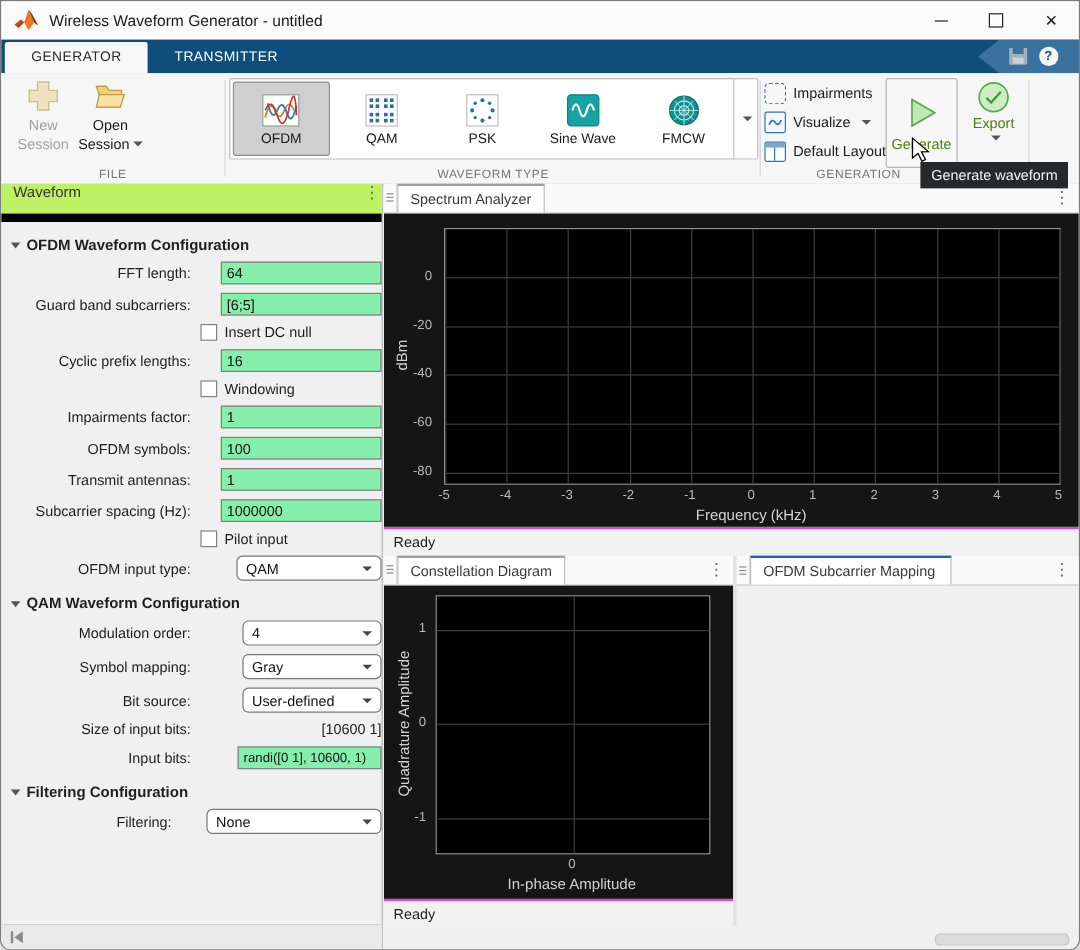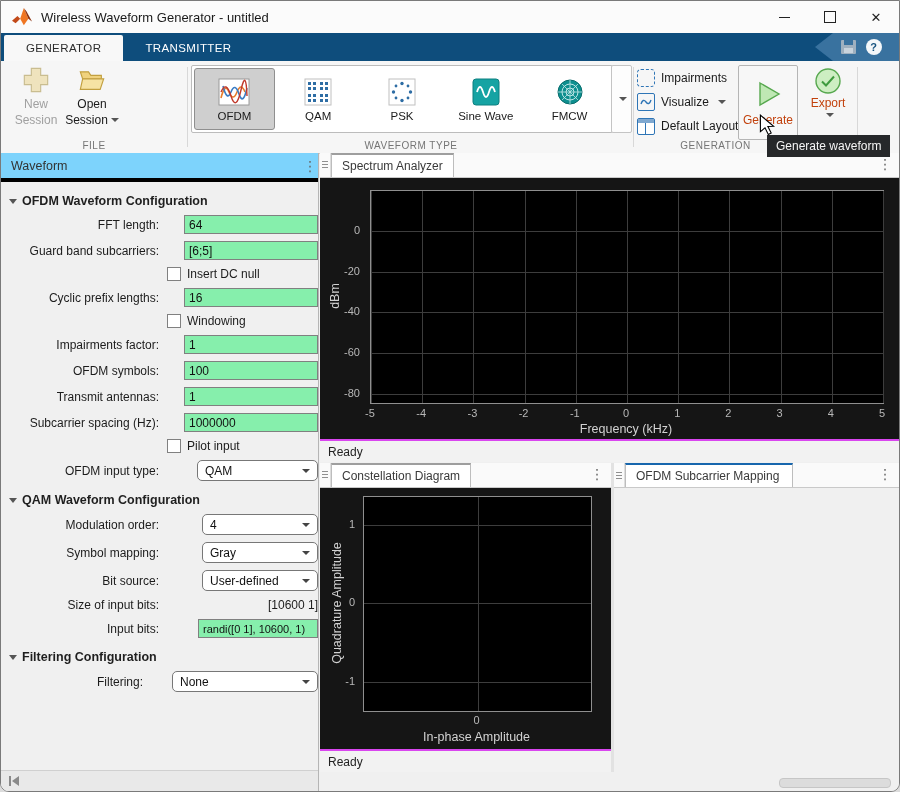--- a/index.html
+++ b/index.html
@@ -43,28 +43,28 @@
   #gallery-drop{position:absolute;left:610px;top:4px;width:19px;height:66px;background:#fdfdfd;border:1px solid #c4c4c4;border-radius:2px;display:flex;align-items:center;justify-content:center;}
   
   .gen-row{position:absolute;left:636px;height:20px;display:flex;align-items:center;gap:6px;}
   .gen-row .lbl{font-size:12px;color:#1a1a1a;white-space:nowrap;}
   .impair-icon{width:16px;height:16px;border:1.6px dashed #2e75b6;border-radius:4px;}
   .viz-icon{width:16px;height:16px;border:1.4px solid #2e75b6;border-radius:2px;display:flex;align-items:center;justify-content:center;}
   .layout-icon{width:16px;height:15px;border:1.4px solid #2e75b6;border-radius:2px;position:relative;background:#fff;}
   .layout-icon:before{content:"";position:absolute;left:0;top:0;right:0;height:4px;background:#7fa8d0;}
   .layout-icon:after{content:"";position:absolute;left:7px;top:4px;bottom:0;width:1.4px;background:#2e75b6;}
   #generate-btn{position:absolute;left:737px;top:4px;width:58px;height:73px;border:1px solid #b5b5b5;border-radius:2px;background:#f7f7f7;display:flex;flex-direction:column;align-items:center;justify-content:center;gap:4px;}
-  #generate-btn .lbl,#export-btn .lbl{font-size:12px;color:#c2410c;}
+  #generate-btn .lbl,#export-btn .lbl{font-size:12px;color:#4d7c0f;}
   #export-btn{position:absolute;left:801px;top:5px;width:52px;display:flex;flex-direction:column;align-items:center;}
   
   #tooltip{position:absolute;left:766px;top:134px;height:22px;background:#26282a;color:#f5f5f5;font-size:12px;display:flex;align-items:center;padding:0 9px;z-index:60;}
   #cursor{position:absolute;left:757px;top:113px;z-index:61;}
   
   #left-panel{position:absolute;left:0;top:152px;width:318px;bottom:0;background:#f0f0f0;border-right:1px solid #b5b5b5;box-sizing:border-box;}
-  .panel-header{height:25px;background:#7dd3fc;border-bottom:4px solid #000000;display:flex;align-items:center;}
+  .panel-header{height:25px;background:#bef264;border-bottom:7px solid #000000;display:flex;align-items:flex-start;}
   .panel-header .lbl{font-size:12.5px;color:#333;margin-left:10px;flex:1;}
   .kebab{width:16px;color:#666;font-size:14px;text-align:center;line-height:1;}
   .sect-hdr{display:flex;align-items:center;margin:12px 0 6px 8px;}
   .sect-caret{width:0;height:0;border-left:4px solid transparent;border-right:4px solid transparent;border-top:5px solid #555;margin-right:5px;}
   .sect-hdr .lbl{font-size:12.5px;font-weight:bold;color:#1f1f1f;}
   .frow{display:flex;align-items:center;margin:7px 0;justify-content:space-between;}
   .frow .flabel{width:158px;text-align:right;padding-right:8px;font-size:12px;color:#1c1c1c;flex-shrink:0;}
   .tinput{width:124px;height:15px;border:1px solid #808080;background:#86efac;font-size:12px;font-family:"Liberation Sans",sans-serif;padding:1px 4px;color:#111;}
   .tinput.narrow{width:110px;margin-left:14px;font-size:11px;}
   .chk-row{display:flex;align-items:center;margin:7px 0 7px 166px;}

